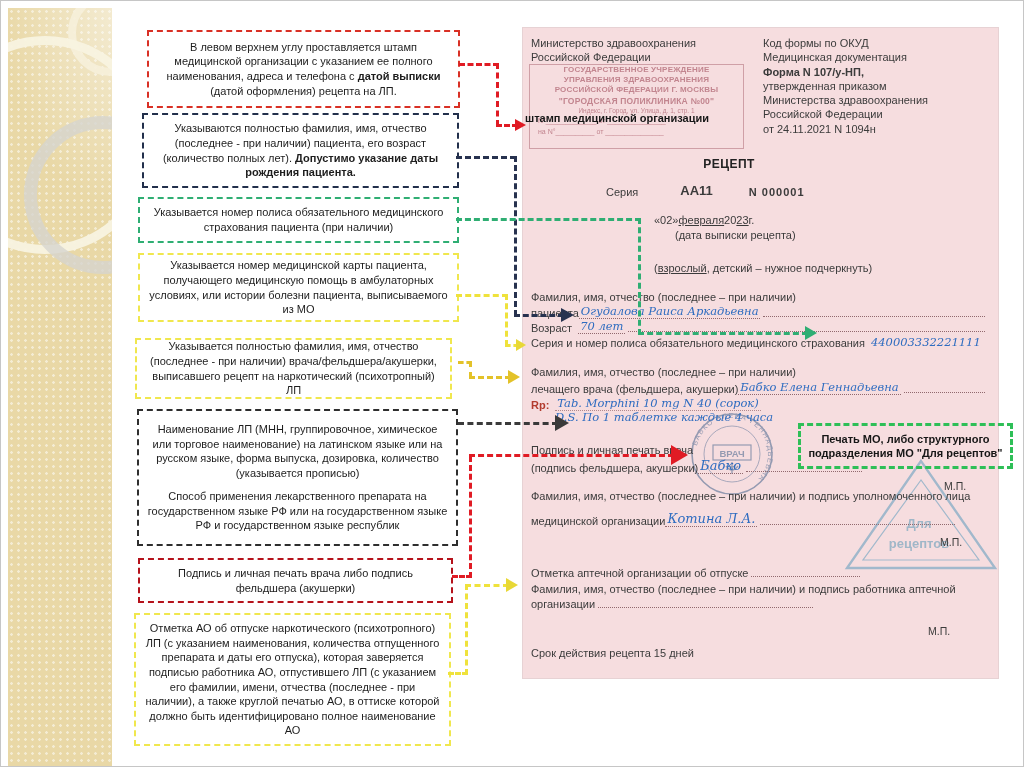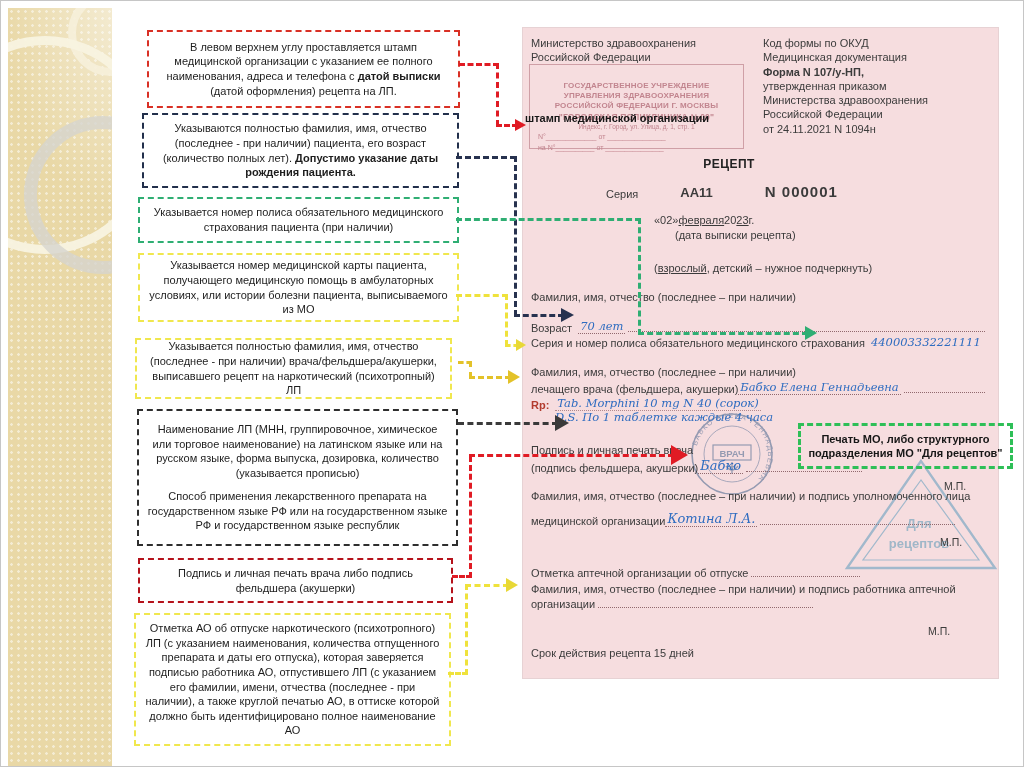--- a/index.html
+++ b/index.html
@@ -46,21 +46,21 @@
   
   #form{position:absolute;left:522px;top:27px;width:475px;height:650px;background:#f6dddf;box-shadow:0 0 0 1px #e7d2d4;font-size:11px;color:#3b3b3b;z-index:1;}
   .frow{position:absolute;display:flex;align-items:flex-end;white-space:nowrap;z-index:3;text-align:center;}
   .fill{flex:1;border-bottom:1.6px dotted #91696e;height:3px;margin:0 1px 2px 3px;min-width:8px;}
   .fillw{border-bottom:1.6px dotted #91696e;height:3px;margin:0 1px 2px 3px;}
   .hw{font-family:"DejaVu Serif",serif;font-style:italic;color:#2e6cc0;font-size:11.5px;border-bottom:1.6px dotted #91696e;padding:0 2px;line-height:1.1;}
   .hw.script{font-size:13px;}
   .u{text-decoration:underline;}
   .bold{font-weight:bold;}
   #stampBox{position:absolute;left:6px;top:36px;width:215px;height:85px;border:1px solid #cf9fa6;box-sizing:border-box;
-     color:#c2858f;text-align:center;font-size:8px;font-weight:bold;line-height:1.25;padding-top:16px;letter-spacing:.2px;z-index:2;}
+     color:#c2858f;text-align:center;font-size:8px;font-weight:bold;line-height:1.25;padding-top:0;letter-spacing:.2px;z-index:2;}
   #stampBox .addr{font-size:6.5px;font-weight:normal;letter-spacing:0;}
   #stampBox .nline{font-size:7px;font-weight:normal;text-align:left;padding-left:8px;letter-spacing:0;margin-top:2px;}
   #stampOverlay{position:absolute;left:2px;top:84px;font-size:11px;font-weight:bold;color:#171717;z-index:3;}
   .hdr{line-height:1.3;}
   #mh{position:absolute;left:8px;top:8px;}
   #okud{position:absolute;left:240px;top:8px;width:230px;}
   #rxTitle{position:absolute;left:0;top:129px;width:412px;text-align:center;font-weight:bold;font-size:12px;letter-spacing:.5px;color:#222;}
   .mp{position:absolute;font-size:10.5px;color:#3b3b3b;z-index:3;}
   #roundStamp{position:absolute;left:163px;top:380px;z-index:1;opacity:.9;}
   #triStamp{position:absolute;left:318px;top:428px;z-index:1;opacity:.95;}
@@ -128,21 +128,21 @@
       <div>Министерства здравоохранения</div>
       <div>Российской Федерации</div>
       <div>от 24.11.2021 N 1094н</div>
     </div>
 
     <div id="rxTitle">РЕЦЕПТ</div>
 
     <div class="frow" style="left:83px;top:155px;">
       <span>Серия</span>
       <span class="bold" style="font-size:13px;margin-left:42px;">АА11</span>
-      <span class="bold" style="font-size:15px;margin-left:52px;letter-spacing:1px;">N  000001</span>
+      <span class="bold" style="font-size:11px;margin-left:36px;letter-spacing:1px;">N  000001</span>
     </div>
 
     <div class="frow" style="left:131px;top:186px;">
       <span>«02» </span>
         <span class="u">февраля</span>
         <span>  20</span>
         <span class="u">23</span>
         <span> г.</span>
     </div>
     <div class="frow" style="left:152px;top:201px;">
@@ -150,20 +150,25 @@
     </div>
 
     <div class="frow" style="left:131px;top:234px;">
       <span>(</span>
         <span class="u">взрослый</span>
         <span>, детский – нужное подчеркнуть)</span>
     </div>
 
     <div class="frow" style="left:8px;top:263px;">
       <span>Фамилия, имя, отчество (последнее – при наличии)</span>
+    </div>
+    <div class="frow" style="left:8px;top:277px;width:455px;">
+      <span>пациента</span>
+      <span class="hw">Огудалова Раиса Аркадьевна</span>
+      <span class="fill"></span>
     </div>
     <div class="frow" style="left:8px;top:292px;width:455px;">
       <span>Возраст</span>
       <span class="hw" style="margin-left:6px;">70 лет</span>
       <span class="fill"></span>
     </div>
     <div class="frow" style="left:8px;top:308px;">
       <span>Серия и номер полиса обязательного медицинского страхования</span>
       <span class="hw" style="border-bottom:none;margin-left:4px;">440003332221111</span>
     </div>

